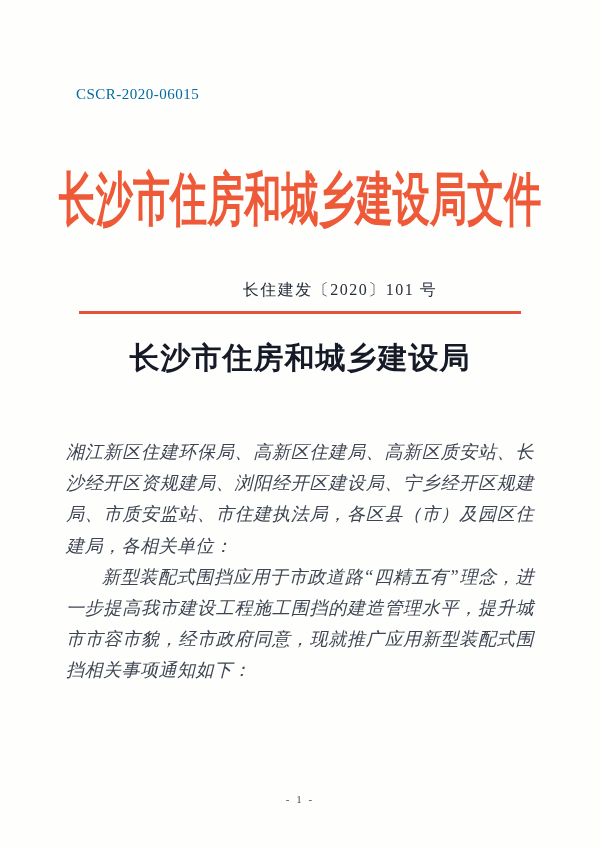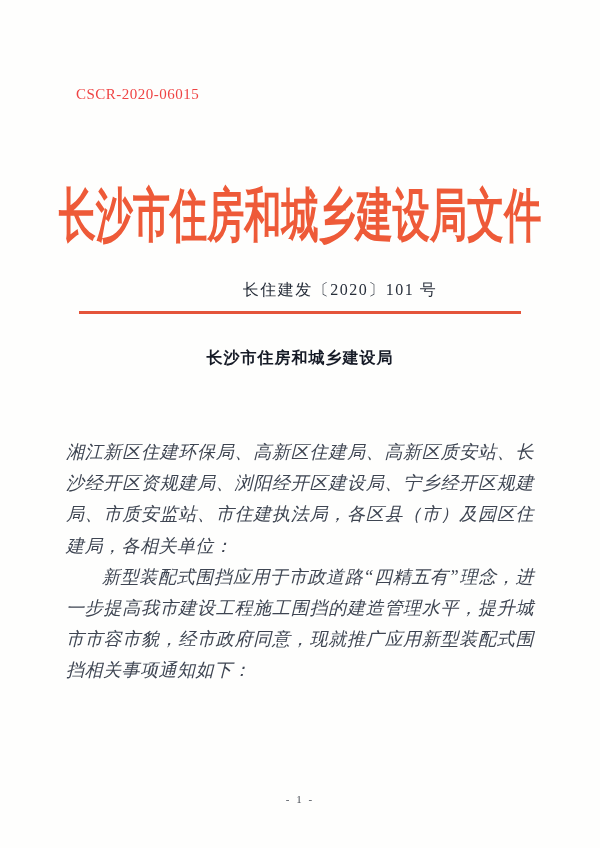--- a/index.html
+++ b/index.html
@@ -14,25 +14,25 @@
     background: #fefefd;
     overflow: hidden;
     font-family: "Liberation Serif", "DejaVu Serif", serif;
   }
   .doc-code {
     position: absolute;
     left: 76px;
     top: 86px;
     font-size: 15px;
     letter-spacing: 0.5px;
-    color: #ef4444;
+    color: #0369a1;
   }
   .red-header {
     position: absolute;
-    top: 184px;
+    top: 168px;
     left: 0;
     right: 0;
     display: flex;
     justify-content: center;
     white-space: nowrap;
   }
   .red-header-inner {
     display: block;
     width: max-content;
     font-size: 58px;
@@ -61,21 +61,21 @@
     height: 3px;
     background: #e4543a;
   }
   .doc-title {
     position: absolute;
     top: 341px;
     left: 0;
     width: 100%;
     text-align: center;
     font-weight: bold;
-    font-size: 16px;
+    font-size: 30px;
     line-height: 34px;
     letter-spacing: 1px;
     color: #151a26;
   }
   .body-text {
     position: absolute;
     top: 437px;
     left: 66px;
     width: 468px;
     font-size: 18px;

